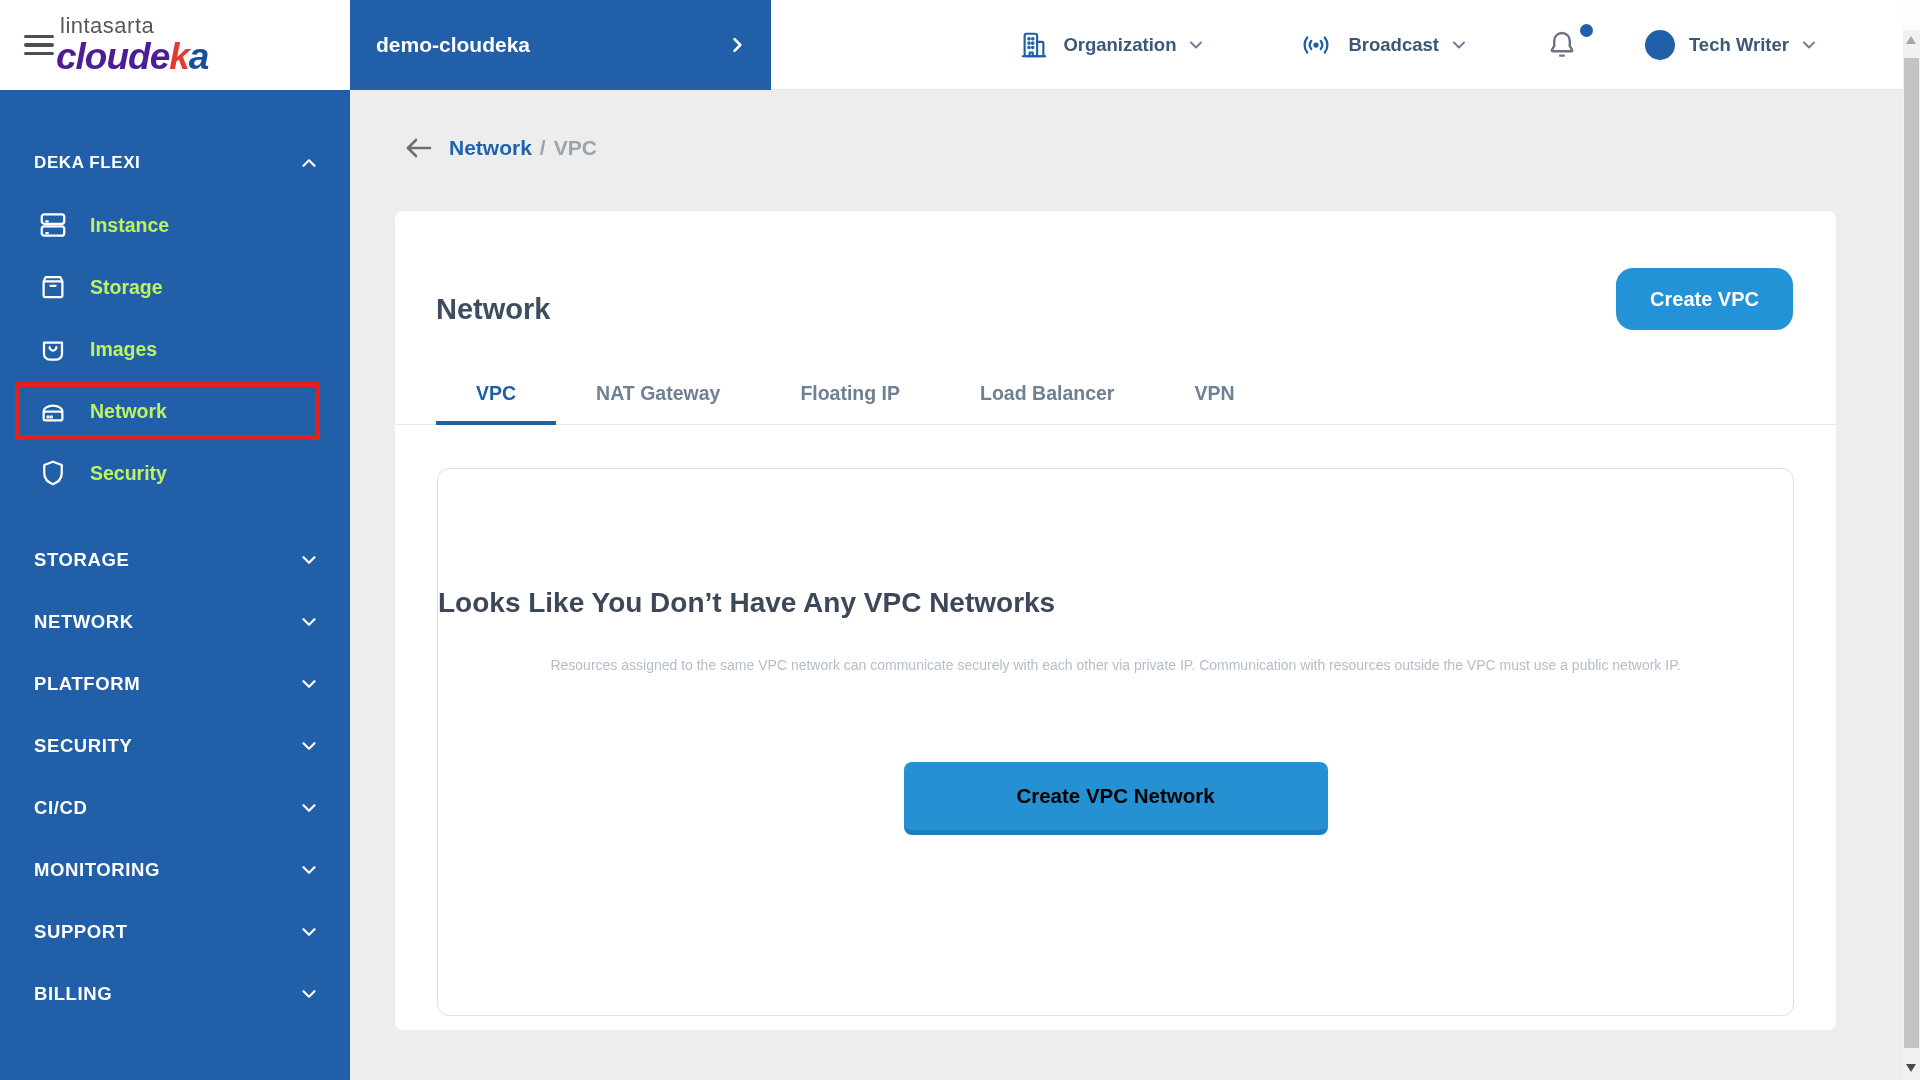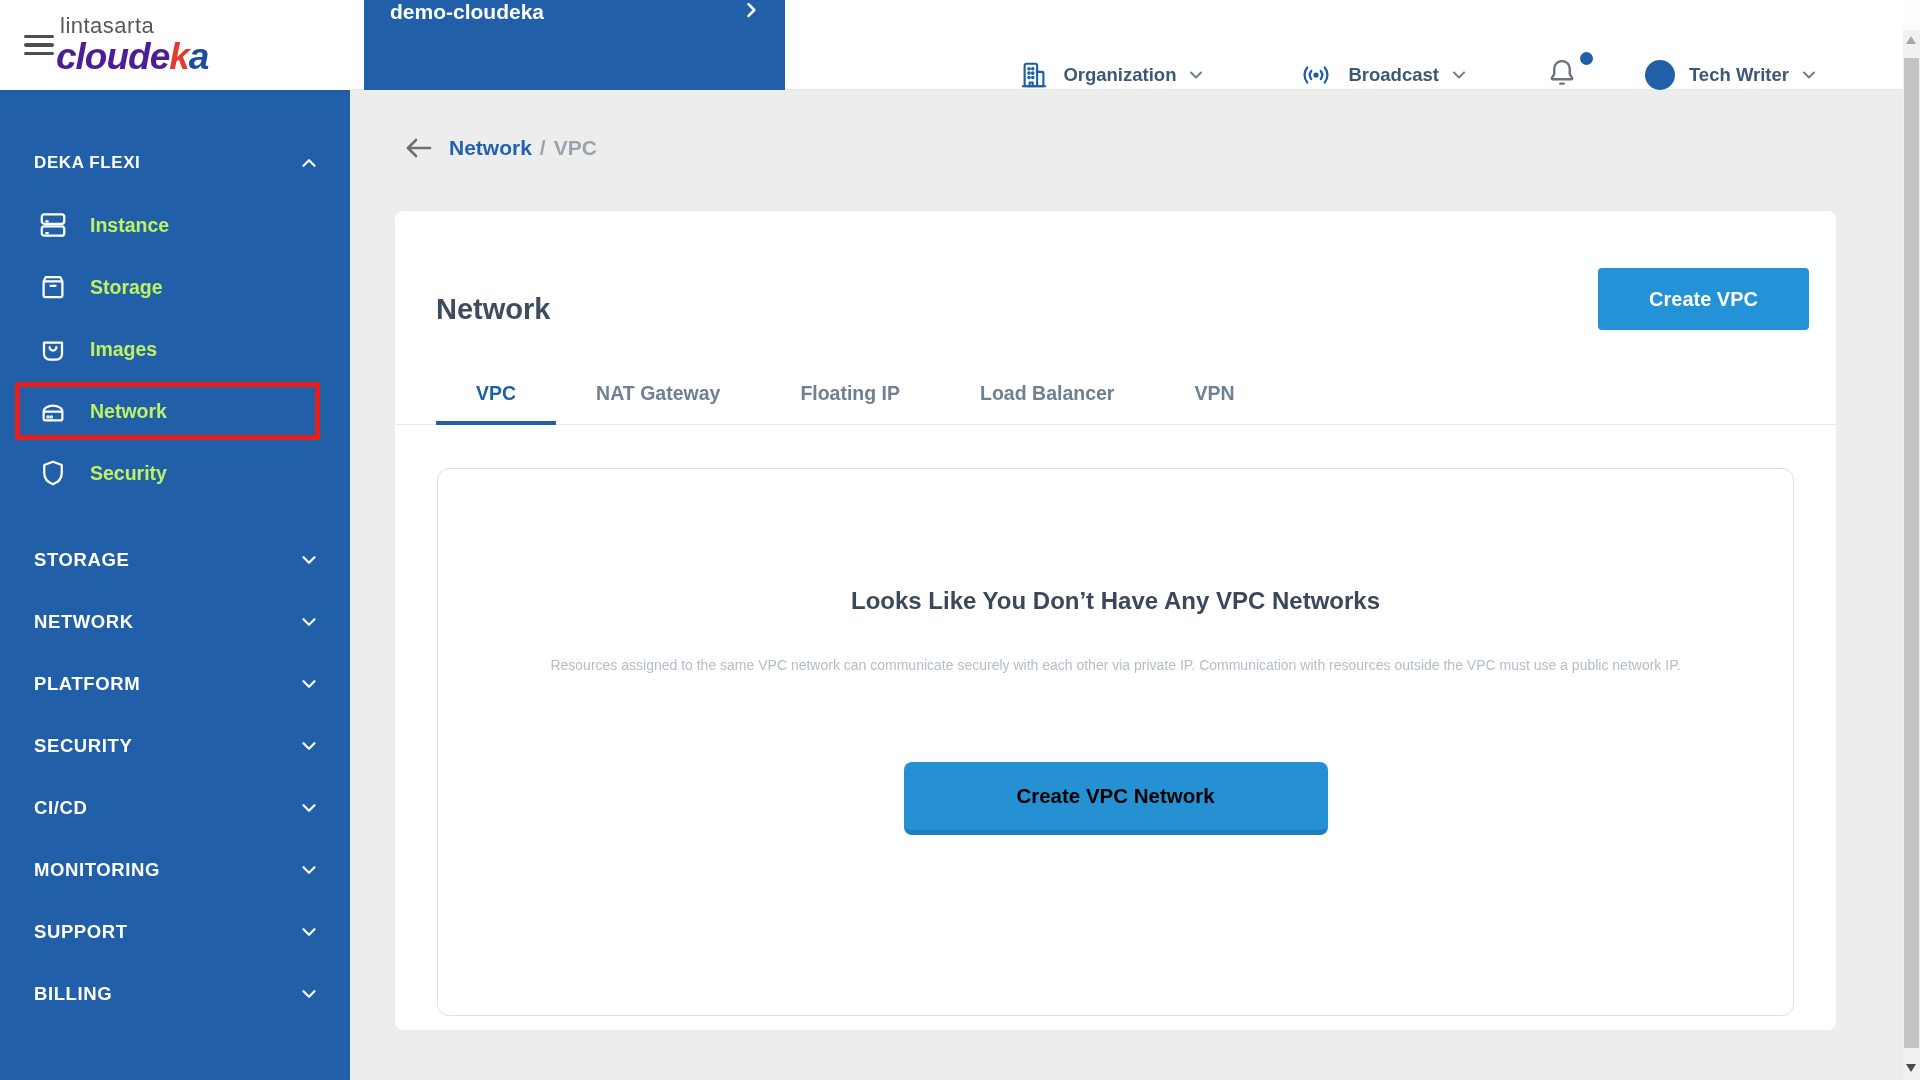--- a/index.html
+++ b/index.html
@@ -27,51 +27,51 @@
   .menu-item .icon-slot { width:30px; height:30px; display:flex; align-items:center; justify-content:center; }
   .menu-item .mlabel { margin-left:22px; color:#bef264; font-weight:bold; font-size:19.5px; }
   .menu-item.highlighted .red-frame { position:absolute; left:15px; top:2px; width:305px; height:58px; border:5px solid #e3201b; pointer-events:none; }
   .side-sections { margin-top:25px; }
   .section-row { height:62px; display:flex; align-items:center; padding:0 30px 0 34px; cursor:pointer; }
   .section-row .slabel { color:#ffffff; font-weight:bold; font-size:18.5px; letter-spacing:0.6px; flex:1; }
   .chev-svg { width:22px; height:22px; stroke:#ffffff; stroke-width:2.4; fill:none; stroke-linecap:round; stroke-linejoin:round; }
 
   
   .topbar { position:absolute; left:350px; top:0; width:1553px; height:90px; background:#ffffff; border-bottom:1px solid #e6e8ea; z-index:2; }
-  .project-strip { position:absolute; left:14px; top:0; width:421px; height:90px; background:#2160a8; display:flex; padding:0 24px 0 26px; cursor:pointer; }
+  .project-strip { position:absolute; left:0; top:0; width:421px; height:90px; background:#2160a8; display:flex; align-items:center; padding:0 24px 0 26px; cursor:pointer; }
   .project-strip .pname { color:#ffffff; font-weight:bold; font-size:21px; flex:1; }
   .pchev { width:20px; height:20px; stroke:#ffffff; stroke-width:3; fill:none; stroke-linecap:round; stroke-linejoin:round; }
-  .top-right { position:absolute; right:84px; top:0; height:90px; display:flex; align-items:flex-end; gap:2px; }
+  .top-right { position:absolute; right:84px; top:0; height:90px; display:flex; align-items:center; gap:2px; }
   .top-group { display:flex; align-items:center; cursor:pointer; }
   .top-group .tg-label { color:#3c5877; font-weight:bold; font-size:18.5px; margin:0 10px 0 14px; }
   .tg-chev { width:20px; height:20px; stroke:#6c7f95; stroke-width:2.4; fill:none; stroke-linecap:round; stroke-linejoin:round; }
   .gap-a { width:88px; } .gap-b { width:72px; } .gap-c { width:62px; }
   .bell-wrap { position:relative; cursor:pointer; width:34px; height:34px; }
   .bell-dot { position:absolute; right:-14px; top:-4px; width:13px; height:13px; border-radius:50%; background:#2160a8; }
   .avatar { width:30px; height:30px; border-radius:50%; background:#2160a8; margin-right:14px; }
 
   
   .main { position:absolute; left:350px; top:90px; width:1553px; height:990px; }
   .breadcrumb { position:absolute; left:53px; top:46px; display:flex; align-items:center; }
   .back-arrow { width:30px; height:24px; cursor:pointer; stroke:#6b6f75; stroke-width:2.6; fill:none; stroke-linecap:round; stroke-linejoin:round; }
   .bc-primary { margin-left:16px; color:#1e63b0; font-weight:bold; font-size:21px; cursor:pointer; }
   .bc-sep { margin:0 8px; color:#9aa3ae; font-size:21px; font-weight:bold; }
   .bc-current { color:#9aa3ae; font-weight:bold; font-size:21px; }
 
   .card { position:absolute; left:45px; top:121px; width:1441px; height:819px; background:#ffffff; border-radius:8px; }
   .card-title { position:absolute; left:41px; top:82px; font-size:29px; font-weight:bold; color:#3d4d5f; }
-  .btn-create-vpc { position:absolute; right:27px; top:57px; width:211px; height:62px; background:#2492d6; border:none; border-radius:4px; color:#ffffff; font-family:"Liberation Sans",sans-serif; font-weight:bold; font-size:20px; cursor:pointer; }
+  .btn-create-vpc { position:absolute; right:43px; top:57px; width:177px; height:62px; background:#2492d6; border:none; border-radius:17px; color:#ffffff; font-family:"Liberation Sans",sans-serif; font-weight:bold; font-size:20px; cursor:pointer; }
 
   .tabs { position:absolute; left:0; top:152px; width:1441px; height:62px; border-bottom:1px solid #e8e8e8; display:flex; align-items:stretch; padding-left:41px; }
   .tab { display:flex; align-items:center; padding:0 40px; font-size:19.5px; font-weight:bold; color:#6e8092; cursor:pointer; position:relative; }
   .tab.active { color:#1e5fa8; }
   .tab.active::after { content:""; position:absolute; left:0; right:0; bottom:-1px; height:4px; background:#2160a8; }
 
   .empty-box { position:absolute; left:42px; top:257px; width:1357px; height:548px; border:1px solid #dcdfe3; border-radius:12px; background:#ffffff; }
-  .empty-heading { position:absolute; left:0; width:100%; top:118px; text-align:center; font-size:24px; font-weight:bold; color:#3c4859; }
+  .empty-heading { position:absolute; left:0; width:100%; top:118px; font-size:28px; font-weight:bold; color:#3c4859; }
   .empty-desc { position:absolute; left:50%; transform:translateX(-50%); top:178px; width:1275px; text-align:center; font-size:14px; color:#b4bdc9; line-height:36px; }
   .btn-create-vpc-network { position:absolute; left:50%; transform:translateX(-50%); top:293px; width:424px; height:73px; background:#2590d2; border:none; border-bottom:5px solid #1f7dbd; border-radius:8px; color:#000000; font-family:"Liberation Sans",sans-serif; font-weight:bold; font-size:20.5px; cursor:pointer; }
 
   
   .scrollbar { position:absolute; right:0; top:0; width:17px; height:1080px; background:#f1f1f1; z-index:5; }
   .sb-top { position:absolute; top:0; left:0; width:17px; height:30px; background:#fdfdfd; }
   .sb-up { position:absolute; top:36px; left:3px; width:0; height:0; border-left:5.5px solid transparent; border-right:5.5px solid transparent; border-bottom:8px solid #a6a6a6; cursor:pointer; }
   .sb-thumb { position:absolute; top:58px; left:1px; width:15px; height:990px; background:#c3c3c3; cursor:pointer; }
   .sb-down { position:absolute; bottom:8px; left:3px; width:0; height:0; border-left:5.5px solid transparent; border-right:5.5px solid transparent; border-top:8px solid #4a4a4a; cursor:pointer; }
 

